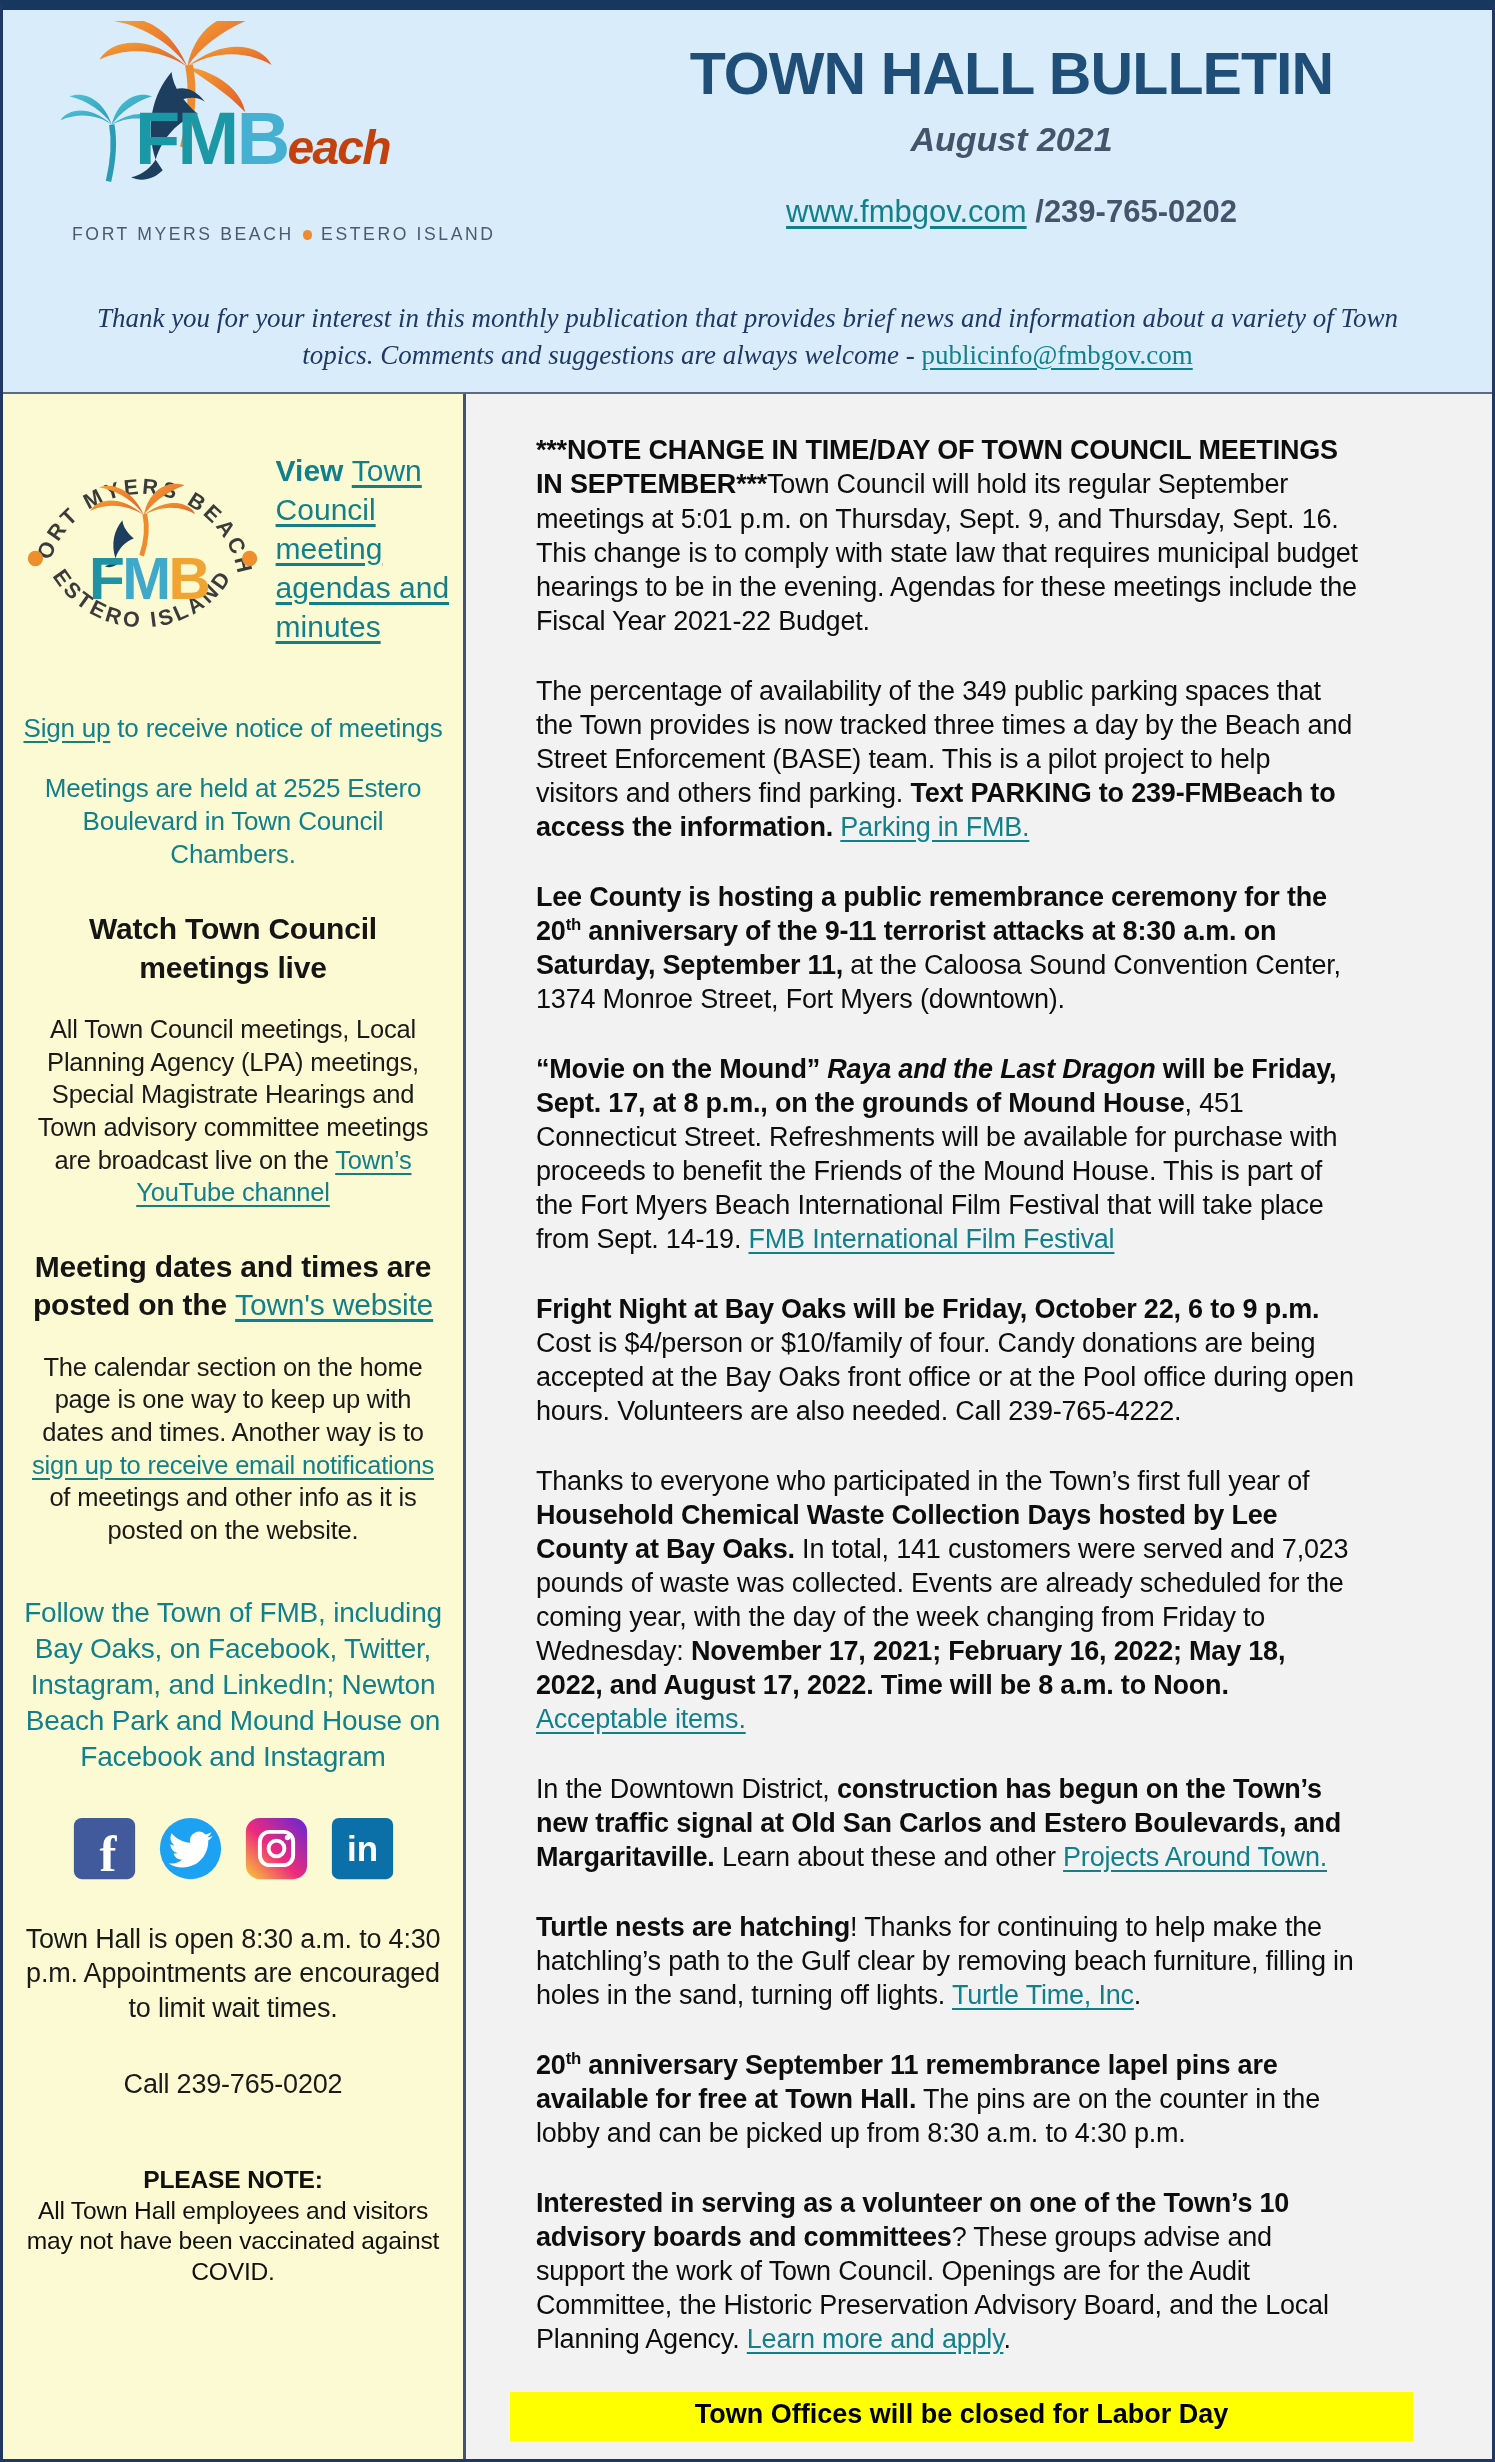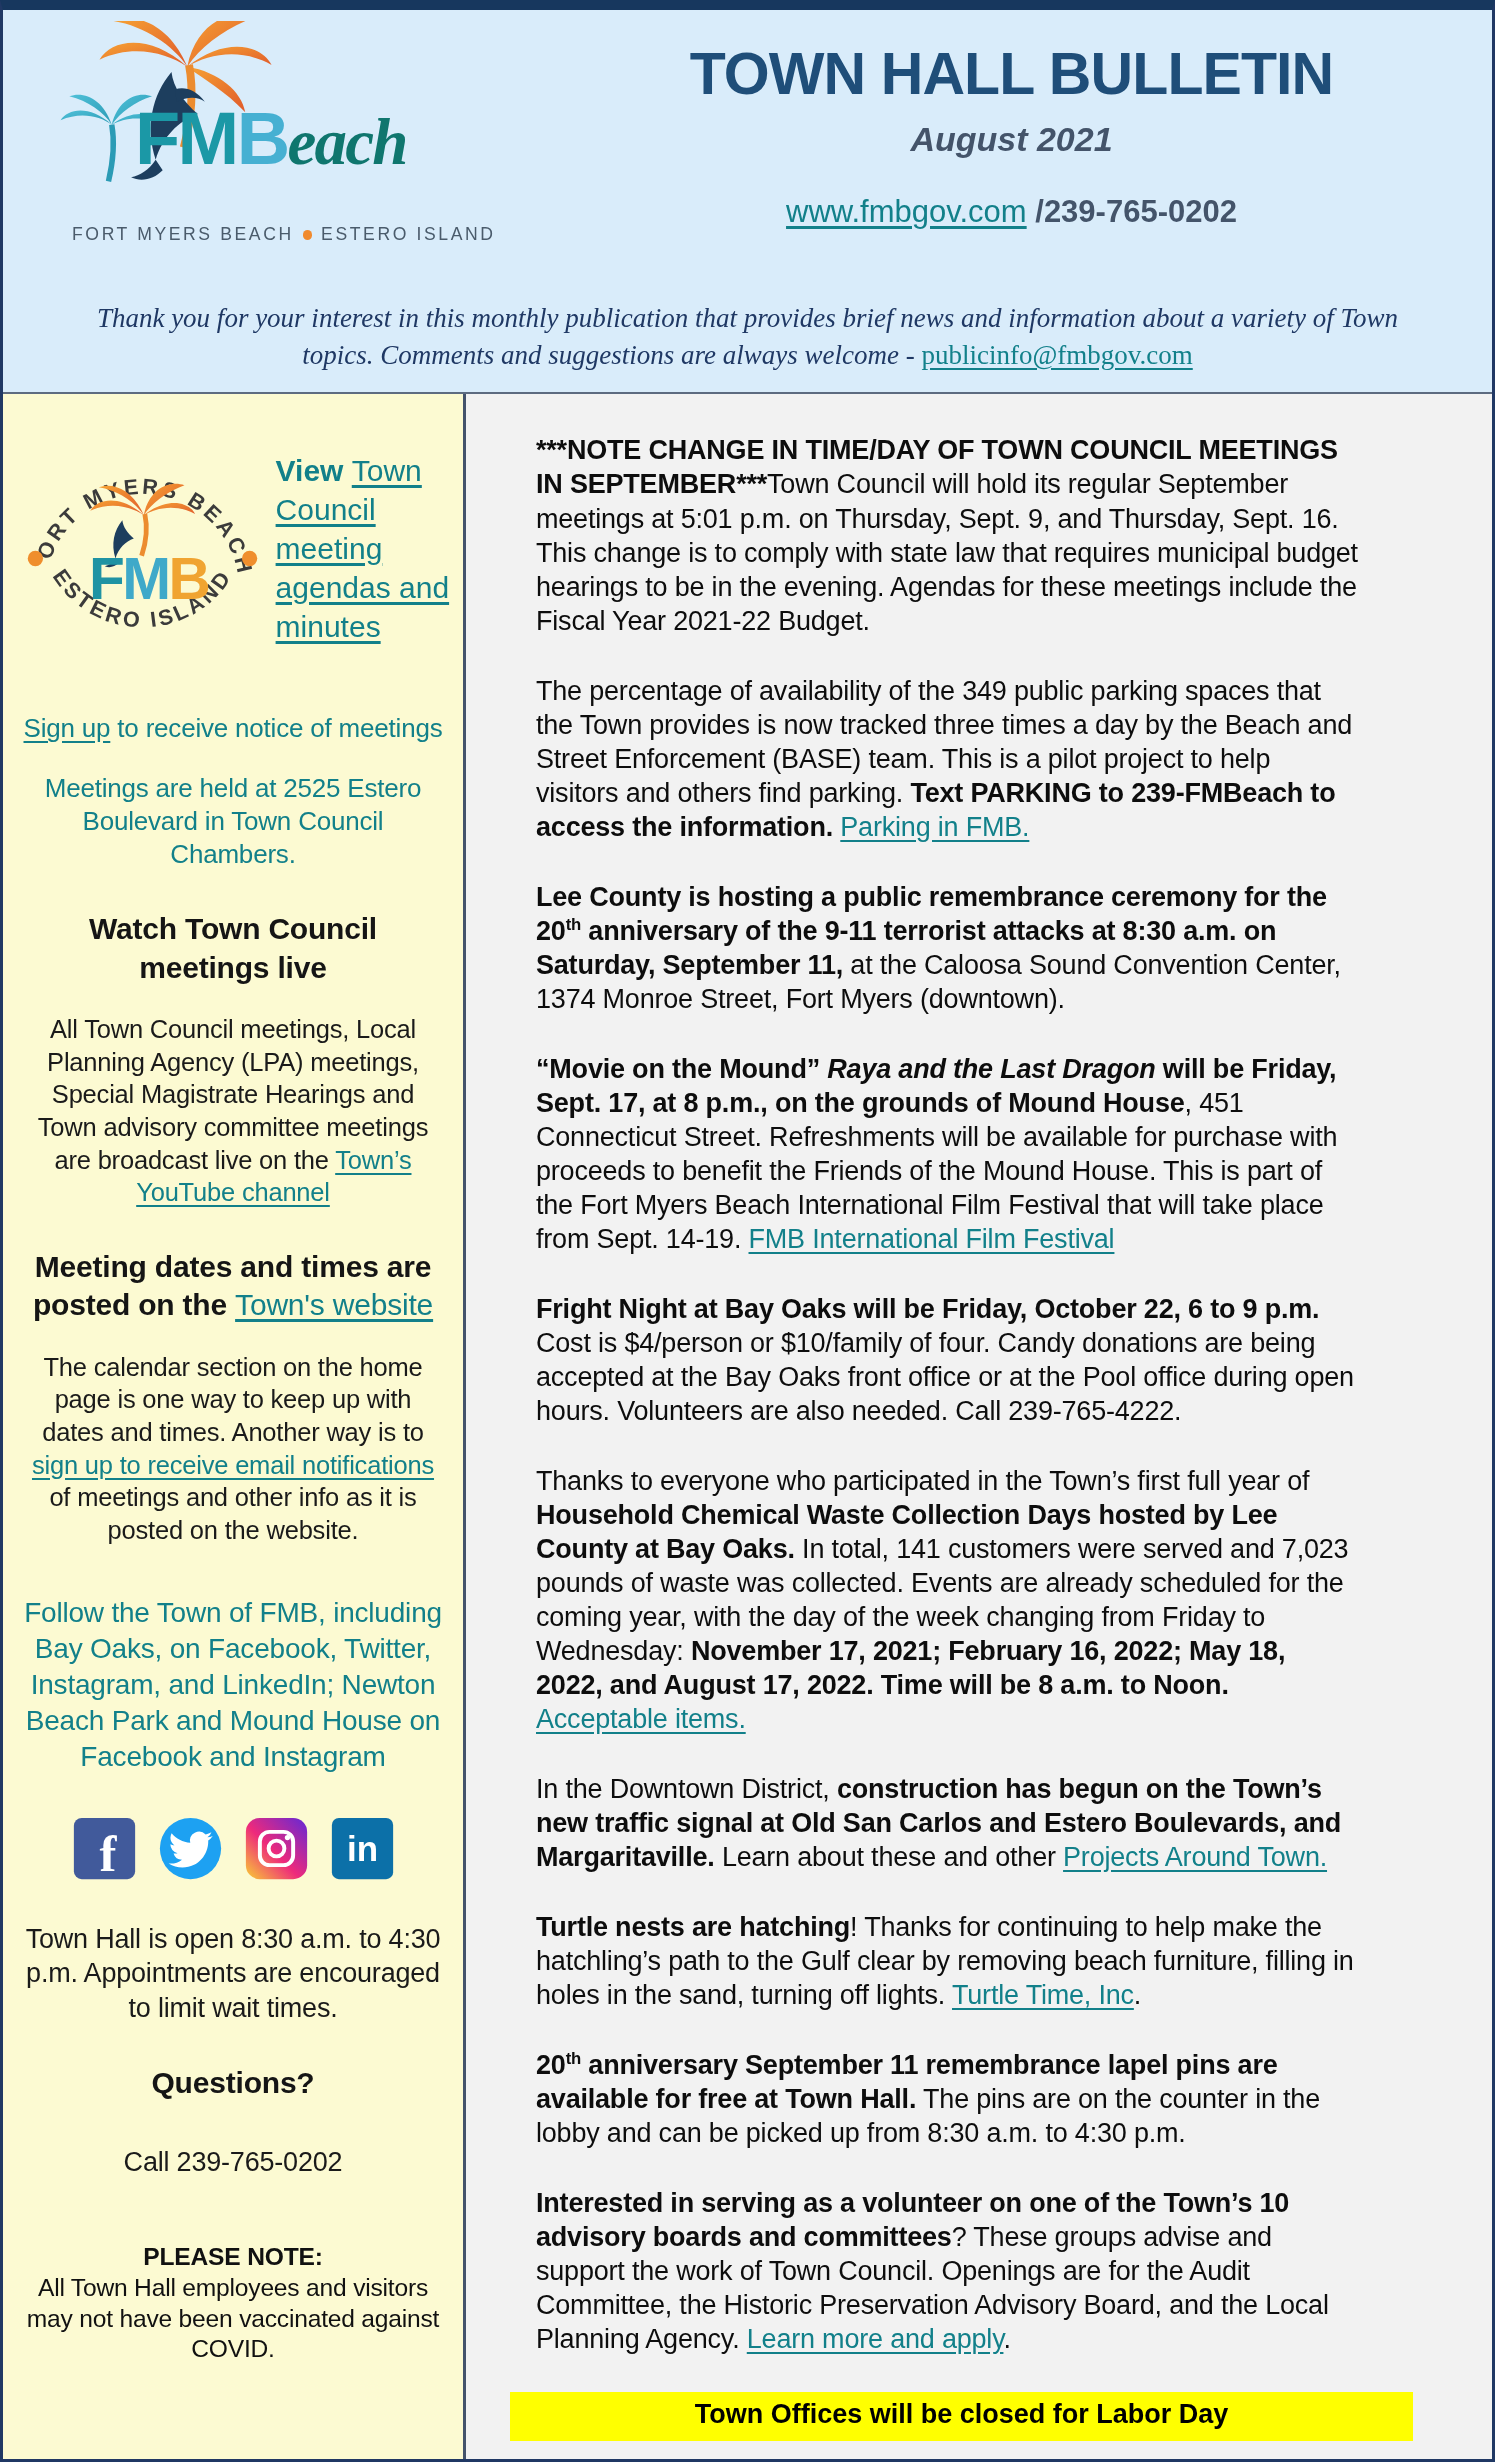--- a/index.html
+++ b/index.html
@@ -11,21 +11,21 @@
     display:flex; flex-direction:column; background:#f2f2f2;
   }
   
   .header-zone { background:#d9ecfa; padding:5.3px 0 19.3px; flex:none; }
   .header { display:flex; align-items:flex-start; }
   .logo-wrap { position:relative; width:528px; height:255px; flex:none; }
   .logo-art { position:absolute; left:35px; top:5.3px; }
   .brand { position:absolute; left:132px; top:81px; white-space:nowrap; letter-spacing:-2.6px; }
   .brand .fm { font-size:74px; font-weight:bold; color:#1b98a6; }
   .brand .bb { font-size:74px; font-weight:bold; color:#46b0d2; }
-  .brand .each { font-size:65px; font-weight:bold; font-style:italic; font-family:Liberation Serif, serif; color:#0f766e; letter-spacing:-1.8px; }
+  .brand .each { font-size:48px; font-weight:bold; font-style:italic; font-family:Liberation Sans, sans-serif; color:#c2410c; letter-spacing:-1.8px; }
   .brand-caption { position:absolute; left:69px; top:209px; font-size:17.6px; letter-spacing:2.6px; color:#4a5b6b; white-space:nowrap; }
   .brand-caption .dot { display:inline-block; width:9.7px; height:9.7px; border-radius:50%; background:#f08a2e; margin:0 8.8px 1.8px; vertical-align:middle; }
   .head-main { flex:1; text-align:center; padding-top:24.6px; }
   .head-title { font-size:59px; font-weight:bold; color:#1f4e79; letter-spacing:-0.9px; }
   .head-date { font-size:34px; font-weight:bold; font-style:italic; color:#44546a; margin-top:12.3px; }
   .head-site { font-size:31px; font-weight:bold; margin-top:35px; color:#44546a; }
   .head-site a { color:#12808a; }
   .sms-line { text-align:center; color:#c8700f; font-weight:bold; font-size:27px; margin-top:5.3px; letter-spacing:-0.3px; }
   .intro { text-align:center; font-family:"Liberation Serif", serif; font-style:italic; color:#1f3864; font-size:27px; line-height:1.35; margin:30px auto 0; width:1372px; }
   .intro a { font-style:normal; }
@@ -205,21 +205,20 @@
         <a href="#" title="LinkedIn">
           <svg width="63" height="63" viewBox="0 0 72 72">
             <rect x="1" y="1" width="70" height="70" rx="8" fill="#0c70a8"></rect>
             <text x="36" y="50" font-size="40" font-weight="bold" fill="#ffffff" text-anchor="middle">in</text>
           </svg>
         </a>
       </div>
 
       <div>
           <div class="sb-block sb-bodybig"><span class="sg-n">Town Hall is open 8:30 a.m. to 4:30 p.m. Appointments are encouraged to limit wait times.</span></div>
-          <div class="sb-block sb-heading"><span class="sg-b">Questions?</span></div>
           <div class="sb-block sb-bodybig"><span class="sg-n">Call 239-765-0202</span></div>
           <div class="sb-block sb-note"><span class="sg-b">PLEASE NOTE:</span><br><span class="sg-n">All Town Hall employees and visitors may not have been vaccinated against COVID.</span></div>
         </div>
     </aside>
 
     <main class="maincol">
       <div>
           <div class="para"><span class="sg-b">***NOTE CHANGE IN TIME/DAY OF TOWN COUNCIL MEETINGS IN SEPTEMBER***</span><span class="sg-n">Town Council will hold its regular September meetings at 5:01 p.m. on Thursday, Sept. 9, and Thursday, Sept. 16. This change is to comply with state law that requires municipal budget hearings to be in the evening. Agendas for these meetings include the Fiscal Year 2021-22 Budget.</span></div>
           <div class="para"><span class="sg-n">The percentage of availability of the 349 public parking spaces that the Town provides is now tracked three times a day by the Beach and Street Enforcement (BASE) team. This is a pilot project to help visitors and others find parking. </span><span class="sg-b">Text PARKING to 239-FMBeach to access the information. </span><a href="#" class="sg-l">Parking in FMB.</a></div>
           <div class="para"><span class="sg-b">Lee County is hosting a public remembrance ceremony for the 20</span><span class="sg-b sg-sup">th</span><span class="sg-b"> anniversary of the 9-11 terrorist attacks at 8:30 a.m. on Saturday, September 11,</span><span class="sg-n"> at the Caloosa Sound Convention Center, 1374 Monroe Street, Fort Myers (downtown).</span></div>

